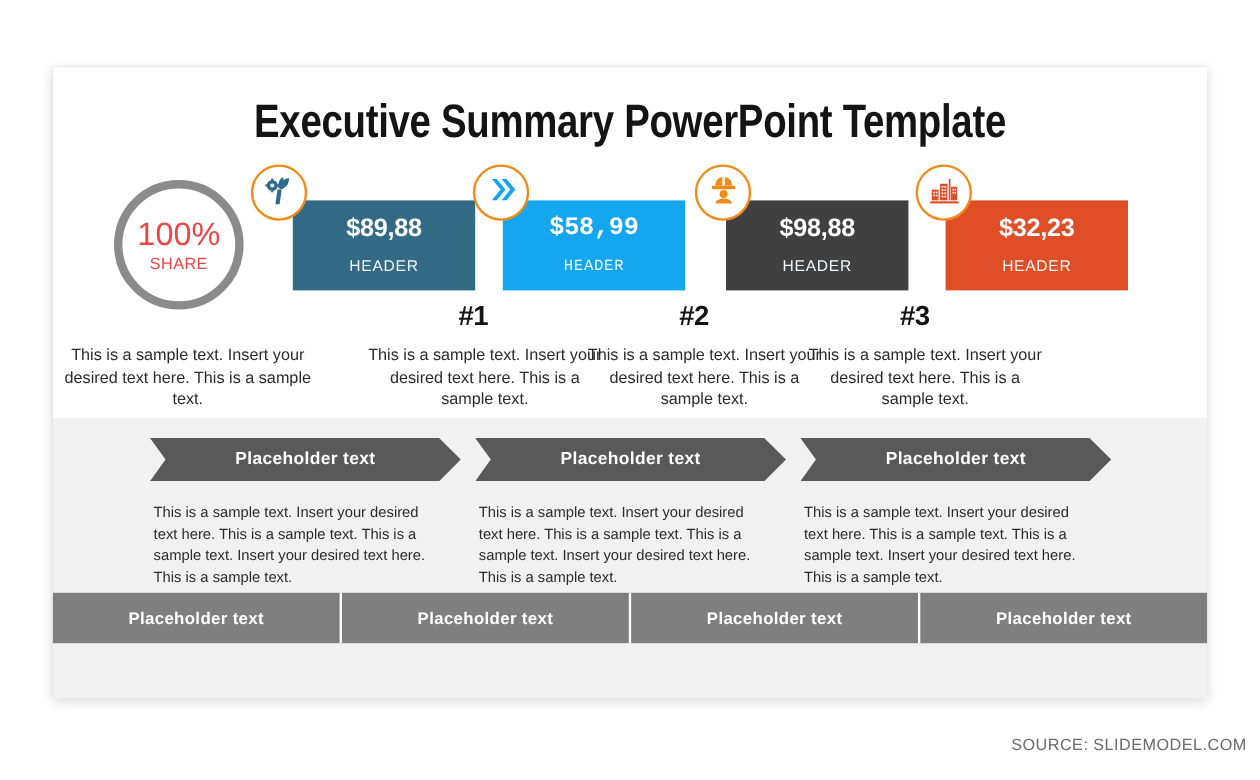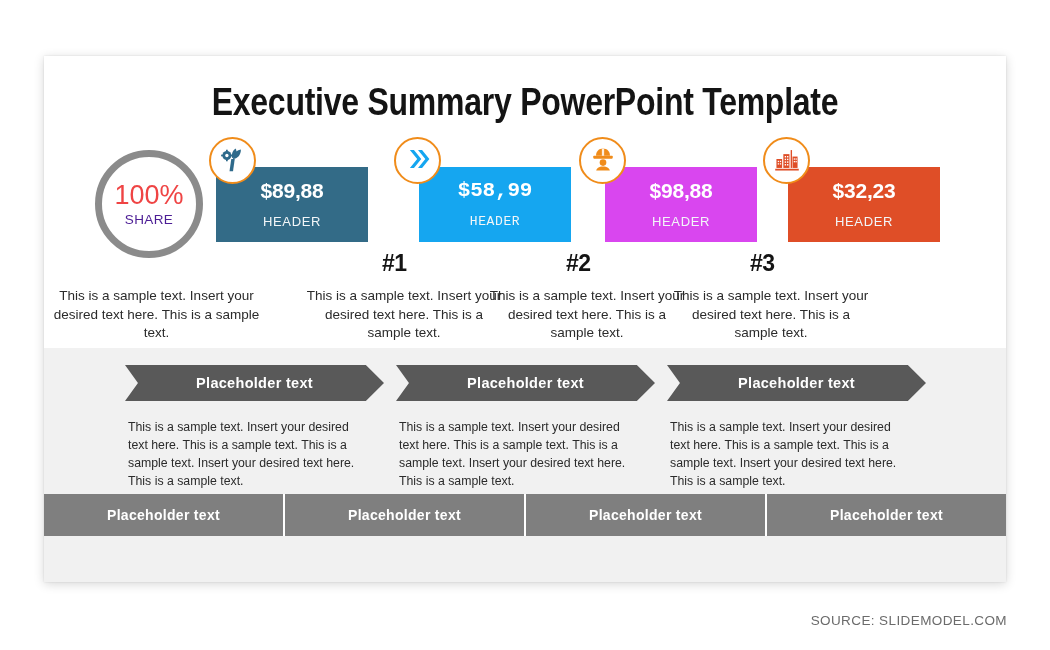--- a/index.html
+++ b/index.html
@@ -60,21 +60,21 @@
     justify-content: center;
   }
   #share-pct {
     font-size: 27px;
     color: #ef4444;
     line-height: 1;
     font-weight: normal;
   }
   #share-label {
     font-size: 13.5px;
-    color: #4c1d95;
+    color: #ef4444;
     letter-spacing: 0.4px;
     margin-top: 3px;
   }
 
   
   .kpi {
     position: absolute;
     top: 111px;
     width: 152px;
     height: 75px;
@@ -90,21 +90,21 @@
     font-weight: bold;
     line-height: 1.05;
     letter-spacing: -0.2px;
   }
   .kpi .header {
     font-size: 13px;
     letter-spacing: 0.6px;
     margin-top: 12px;
     color: #f2f6f8;
   }
-  #kpi-0 { left: 172px; }
+  #kpi-0 { left: 200px; }
   #kpi-1 { left: 375px; font-family: Liberation Mono, monospace; }
   #kpi-2 { left: 561px; }
   #kpi-3 { left: 744px; }
 
   
   .badge {
     position: absolute;
     top: 81px;
     width: 47px;
     height: 47px;
@@ -221,20 +221,21 @@
   
   #source {
     position: absolute;
     left: 0;
     top: 613px;
     width: 1007px;
     text-align: right;
     font-size: 13.5px;
     letter-spacing: 0.4px;
     color: #6b6b6b;
+    padding-left: 32px;
   }
 </style>
 </head>
 <body>
 
 <div id="slide">
 
   <div id="title">Executive Summary PowerPoint Template</div>
 
   <div id="share-circle">
@@ -243,21 +244,21 @@
   </div>
 
   <div class="kpi" id="kpi-0" style="background:#336B87">
     <div class="value">$89,88</div>
     <div class="header">HEADER</div>
   </div>
   <div class="kpi" id="kpi-1" style="background:#15A6F0">
     <div class="value">$58,99</div>
     <div class="header">HEADER</div>
   </div>
-  <div class="kpi" id="kpi-2" style="background:#d946ef">
+  <div class="kpi" id="kpi-2" style="background:#404040">
     <div class="value">$98,88</div>
     <div class="header">HEADER</div>
   </div>
   <div class="kpi" id="kpi-3" style="background:#DF4E27">
     <div class="value">$32,23</div>
     <div class="header">HEADER</div>
   </div>
 
   <div class="badge" id="badge-0">
     <span>

